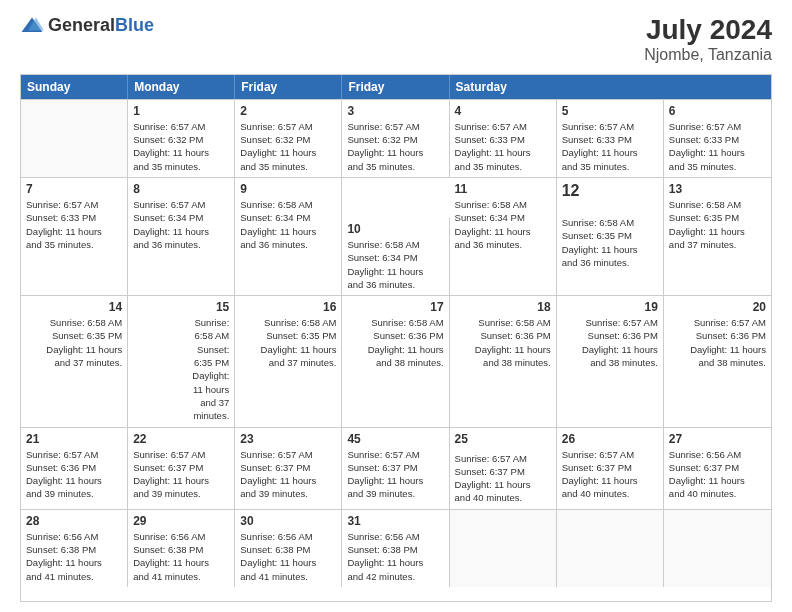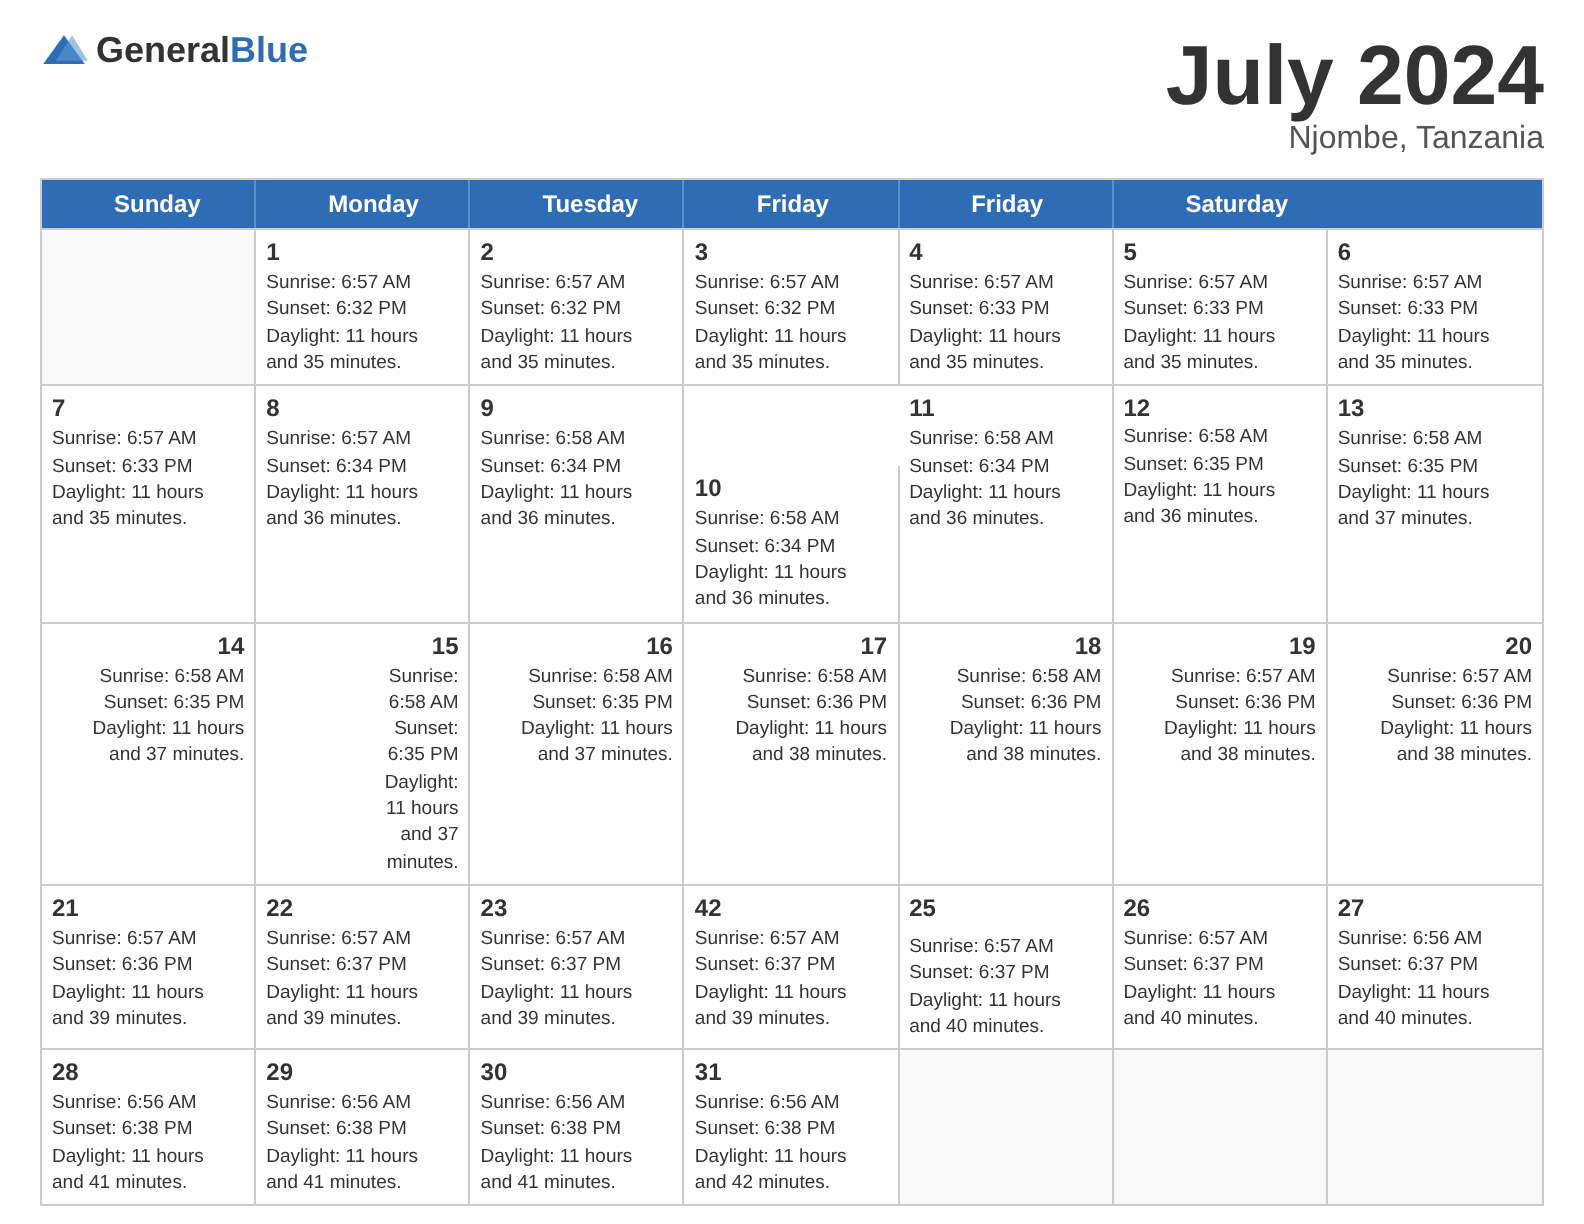--- a/index.html
+++ b/index.html
@@ -39,42 +39,41 @@
       color: #2e6db4;
     }
     .logo-icon {
       width: 24px;
       height: 20px;
     }
     .title-block {
       text-align: right;
     }
     .main-title {
-      font-size: 42px;
+      font-size: 28px;
       font-weight: bold;
       color: #333;
       line-height: 1.1;
     }
     .subtitle {
       font-size: 16px;
       color: #555;
     }
     .calendar-header-row {
       display: grid;
       grid-template-columns: repeat(7, 1fr);
       background: #2e6db4;
     }
     .calendar-header-cell {
       color: #fff;
       font-weight: bold;
       font-size: 12px;
       padding: 5px 6px;
       border-right: 1px solid #5a90cc;
       text-align: left;
-      margin-left: 30px;
     }
     .calendar-header-cell:last-child { border-right: none; }
     .calendar-body {
       display: flex;
       flex-direction: column;
       border-top: 1px solid #ccc;
     }
     .calendar-row {
       display: grid;
       grid-template-columns: repeat(7, 1fr);
@@ -107,21 +106,20 @@
     <div class="title-block">
       <div class="main-title">July 2024</div>
       <div class="subtitle">Njombe, Tanzania</div>
     </div>
   </div>
 
   <div style="flex:1; display:flex; flex-direction:column; border: 1px solid #ccc;">
     <div class="calendar-header-row">
       <div class="calendar-header-cell">Sunday</div>
       <div class="calendar-header-cell">Monday</div>
-      <div class="calendar-header-cell">Tuesday</div>
       <div class="calendar-header-cell">Friday</div>
       <div class="calendar-header-cell">Friday</div>
       <div class="calendar-header-cell">Saturday</div>
     </div>
     <div class="calendar-body" id="calendar-body">
     <div class="calendar-row" style="flex: 1 1 0%;">
           <div style="border-right: 1px solid rgb(204, 204, 204); padding: 4px 5px; font-size: 10px; color: rgb(51, 51, 51); flex: 1 1 0%; min-height: 0px; background: rgb(249, 249, 249);"></div>
           <div style="border-right: 1px solid rgb(204, 204, 204); padding: 4px 5px; font-size: 10px; color: rgb(51, 51, 51); flex: 1 1 0%; min-height: 0px;">
             <span class="cell-day" style="display: block; font-weight: bold; font-size: 12px; margin-bottom: 2px;">1</span>
             <div style="font-size: 9.5px; line-height: 1.4; color: rgb(51, 51, 51); white-space: pre-line;">Sunrise: 6:57 AM
@@ -195,21 +193,21 @@
 and 36 minutes.</div>
           </div>
           <div style="border-right: 1px solid rgb(204, 204, 204); padding: 4px 5px; font-size: 10px; color: rgb(51, 51, 51); flex: 1 1 0%; min-height: 0px;">
             <span class="cell-day" style="display: block; font-weight: bold; font-size: 12px; margin-bottom: 2px;">11</span>
             <div style="font-size: 9.5px; line-height: 1.4; color: rgb(51, 51, 51); white-space: pre-line;">Sunrise: 6:58 AM
 Sunset: 6:34 PM
 Daylight: 11 hours
 and 36 minutes.</div>
           </div>
           <div style="border-right: 1px solid rgb(204, 204, 204); padding: 4px 5px; font-size: 10px; color: rgb(51, 51, 51); flex: 1 1 0%; min-height: 0px;">
-            <span class="cell-day" style="display: block; font-weight: bold; font-size: 12px; margin-bottom: 1px;">12</span>
+            <span class="cell-day" style="display: block; font-weight: bold; font-size: 16px; margin-bottom: 16px;">12</span>
             <div style="font-size: 9.5px; line-height: 1.4; color: rgb(51, 51, 51); white-space: pre-line;">Sunrise: 6:58 AM
 Sunset: 6:35 PM
 Daylight: 11 hours
 and 36 minutes.</div>
           </div>
           <div style="border-right: none; padding: 4px 5px; font-size: 10px; color: rgb(51, 51, 51); flex: 1 1 0%; min-height: 0px;">
             <span class="cell-day" style="display: block; font-weight: bold; font-size: 12px; margin-bottom: 2px;">13</span>
             <div style="font-size: 9.5px; line-height: 1.4; color: rgb(51, 51, 51); white-space: pre-line;">Sunrise: 6:58 AM
 Sunset: 6:35 PM
 Daylight: 11 hours
@@ -283,21 +281,21 @@
 and 39 minutes.</div>
           </div>
           <div style="border-right: 1px solid rgb(204, 204, 204); padding: 4px 5px; font-size: 10px; color: rgb(51, 51, 51); flex: 1 1 0%; min-height: 0px;">
             <span class="cell-day" style="display: block; font-weight: bold; font-size: 12px; margin-bottom: 2px;">23</span>
             <div style="font-size: 9.5px; line-height: 1.4; color: rgb(51, 51, 51); white-space: pre-line;">Sunrise: 6:57 AM
 Sunset: 6:37 PM
 Daylight: 11 hours
 and 39 minutes.</div>
           </div>
           <div style="border-right: 1px solid rgb(204, 204, 204); padding: 4px 5px; font-size: 10px; color: rgb(51, 51, 51); flex: 1 1 0%; min-height: 0px;">
-            <span class="cell-day" style="display: block; font-weight: bold; font-size: 12px; margin-bottom: 2px;">42</span>
+            <span class="cell-day" style="display: block; font-weight: bold; font-size: 12px; margin-bottom: 2px;">45</span>
             <div style="font-size: 9.5px; line-height: 1.4; color: rgb(51, 51, 51); white-space: pre-line;">Sunrise: 6:57 AM
 Sunset: 6:37 PM
 Daylight: 11 hours
 and 39 minutes.</div>
           </div>
           <div style="border-right: 1px solid rgb(204, 204, 204); padding: 4px 5px; font-size: 10px; color: rgb(51, 51, 51); flex: 1 1 0%; min-height: 0px;">
             <span class="cell-day" style="display: block; font-weight: bold; font-size: 12px; margin-bottom: 6px;">25</span>
             <div style="font-size: 9.5px; line-height: 1.4; color: rgb(51, 51, 51); white-space: pre-line;">Sunrise: 6:57 AM
 Sunset: 6:37 PM
 Daylight: 11 hours

